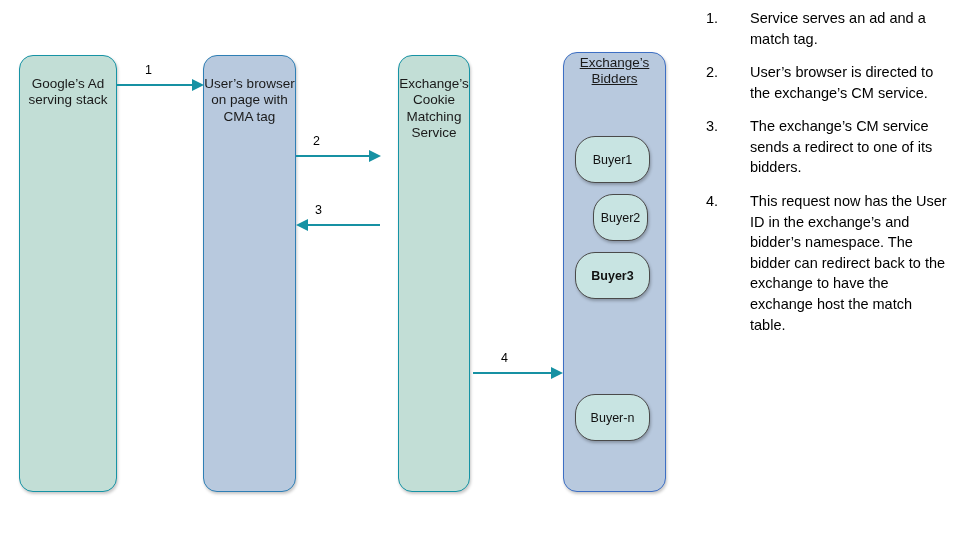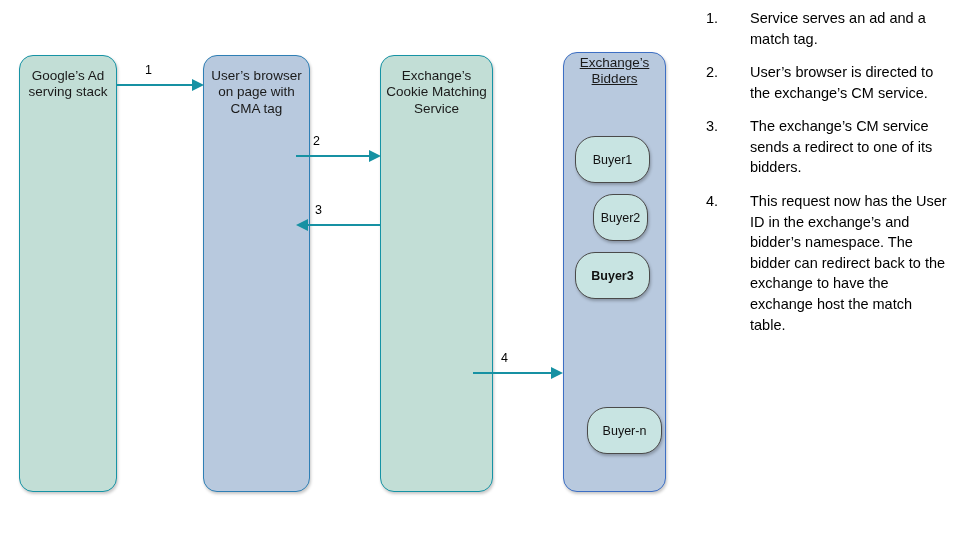--- a/index.html
+++ b/index.html
@@ -26,21 +26,21 @@
 
   
   .lane {
     position: absolute;
     box-sizing: border-box;
     border-radius: 14px;
     text-align: center;
     line-height: 1.22;
     font-size: 13.5px;
     color: #1a1a1a;
-    padding-top: 12px;
+    padding-top: 20px;
     box-shadow: 1px 2px 3px rgba(0,0,0,0.22);
   }
   .lane-green {
     background: #c2ded6;
     border: 1.2px solid #1693a5;
   }
   .lane-blue {
     background: #b8c9de;
     border: 1.2px solid #3d6fc4;
   }
@@ -112,30 +112,30 @@
     line-height: 1.42;
   }
 </style>
 </head>
 <body>
 
 <div id="diagram-canvas">
 
   <div class="lane lane-green" style="left:19px; top:55px; width:98px; height:437px;">Google’s Ad serving stack</div>
 
-  <div class="lane lane-blue teal-edge" style="left:203px; top:55px; width:107px; height:437px;">User’s browser on page with CMA tag</div>
+  <div class="lane lane-blue teal-edge" style="left:203px; top:55px; width:93px; height:437px;">User’s browser on page with CMA tag</div>
 
-  <div class="lane lane-green" style="left:380px; top:55px; width:113px; height:437px;">Exchange’s Cookie Matching Service</div>
+  <div class="lane lane-green" style="left:398px; top:55px; width:72px; height:437px;">Exchange’s Cookie Matching Service</div>
 
   <div class="lane lane-blue" style="left:563px; top:52px; width:103px; height:440px; padding-top:2px;text-decoration:underline;">Exchange’s Bidders</div>
 
   <div class="buyer" style="left:575px; top:136px; width:75px; height:47px;">Buyer1</div>
   <div class="buyer" style="left:593px; top:194px; width:55px; height:47px;">Buyer2</div>
   <div class="buyer" style="left:575px; top:252px; width:75px; height:47px;font-weight:bold;">Buyer3</div>
-  <div class="buyer" style="left:575px; top:407px; width:75px; height:47px;margin-left:12px;">Buyer-n</div>
+  <div class="buyer" style="left:575px; top:394px; width:75px; height:47px;">Buyer-n</div>
 
   <div class="arrow-line" style="left:117px; top:84px; width:77px;"></div>
   <div class="arrow-head right" style="left:192px; top:79px;"></div>
   <div class="arrow-label" style="left:145px; top:63px;">1</div>
 
   <div class="arrow-line" style="left:296px; top:155px; width:74px;"></div>
   <div class="arrow-head right" style="left:369px; top:150px;"></div>
   <div class="arrow-label" style="left:313px; top:134px;">2</div>
 
   <div class="arrow-line" style="left:307px; top:224px; width:73px;"></div>

